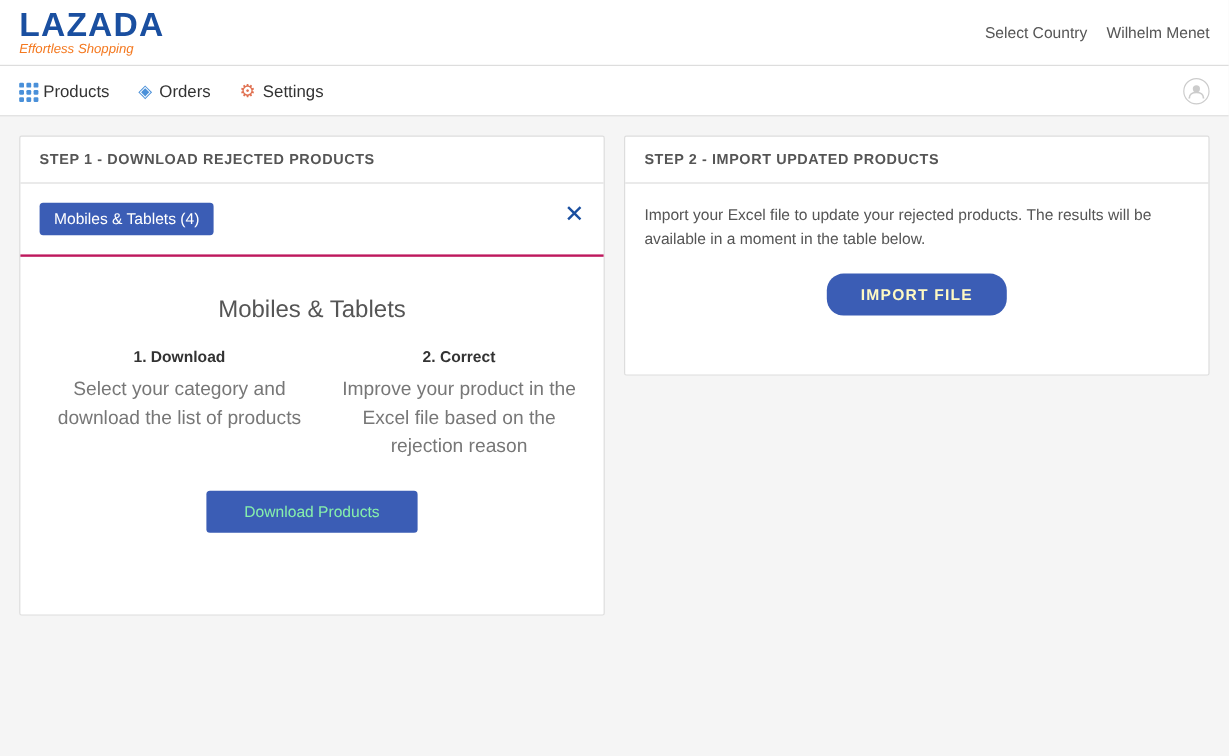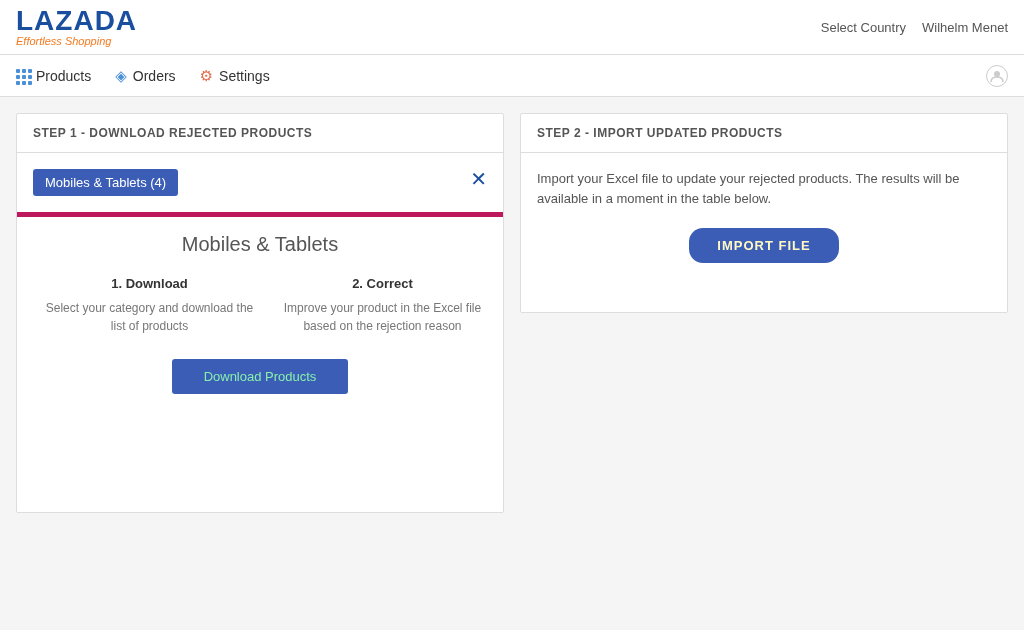--- a/index.html
+++ b/index.html
@@ -143,22 +143,22 @@
       letter-spacing: 1px;
       border-radius: 14px;
       cursor: pointer;
       display: block;
       margin: 0 auto;
       text-transform: uppercase;
     }
 
     
     .info-section {
-      border-top: 5px solid #be185d;
-      padding: 16px 16px;
+      border-top: 2px solid #be185d;
+      padding: 33px 16px;
       text-align: center;
     }
     .info-title {
       font-size: 20px;
       color: #555;
       margin-bottom: 20px;
     }
     .info-steps {
       display: flex;
       justify-content: center;
@@ -167,21 +167,21 @@
       margin-left: 12px;
     }
     .info-step { flex: 1; text-align: center; }
     .info-step-title {
       font-size: 13px;
       font-weight: bold;
       color: #333;
       margin-bottom: 8px;
     }
     .info-step-text {
-      font-size: 12px;
+      font-size: 16px;
       color: #777;
       line-height: 1.5;
     }
 
     .btn-download {
       background: #3b5db5;
       color: #86efac;
       border: none;
       padding: 10px 32px;
       font-size: 13px;

